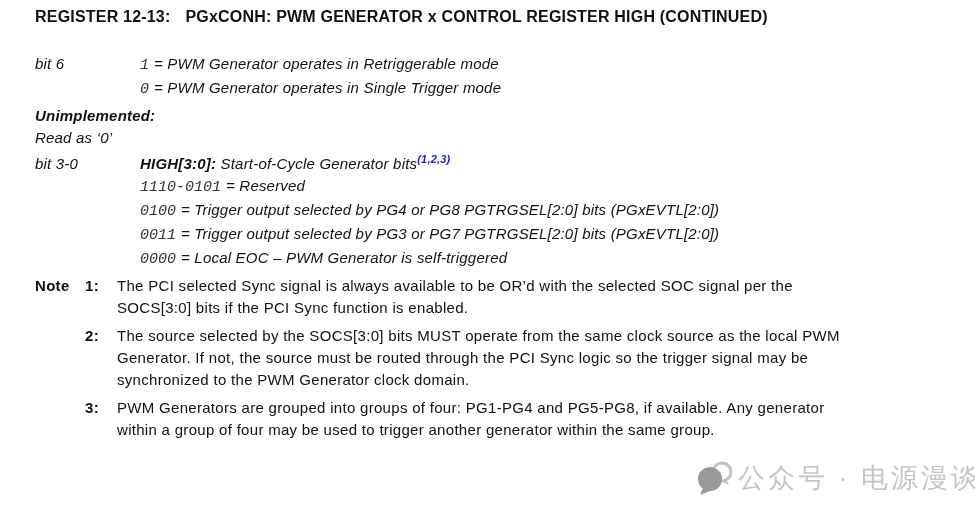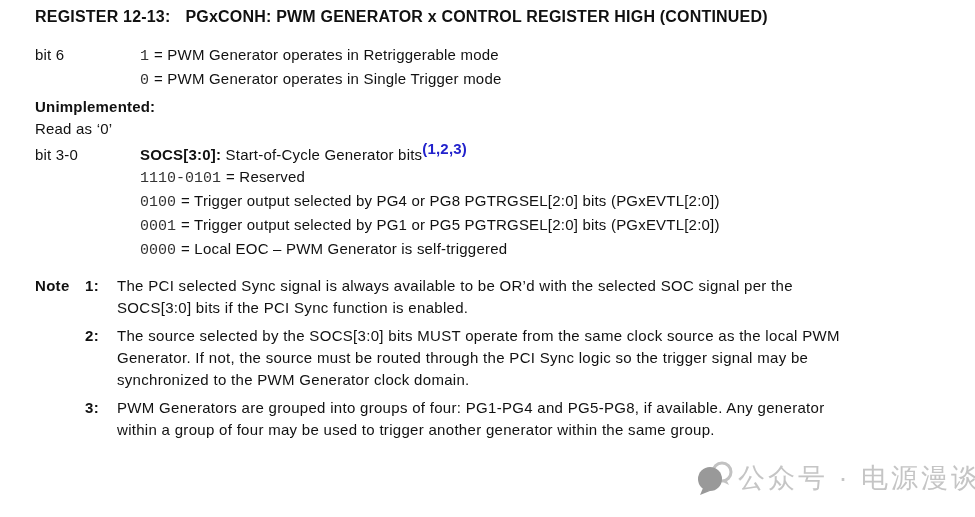--- a/index.html
+++ b/index.html
@@ -16,47 +16,47 @@
   
   .title {
     padding: 8px 0 0 35px;
     font-size: 16px;
     font-weight: bold;
     letter-spacing: 0.2px;
     white-space: nowrap;
   }
   .title .reg-label { margin-right: 15px; }
   
-  .bits { margin: 18px 0 0 35px; }
+  .bits { margin: 27px 0 0 35px; font-style: italic; }
   .bit-row {
     display: grid;
     grid-template-columns: 105px 1fr;
     font-size: 15px;
     line-height: 22px;
     letter-spacing: 0.2px;
     margin-bottom: 4px;
   }
   .bit-label { color: #111; }
   .bit-name { font-weight: bold; }
   .note-ref {
     color: #2222cc;
     font-weight: bold;
-    font-size: 15px;
+    font-size: 11px;
     vertical-align: super;
     line-height: 0;
   }
   .val-line { white-space: nowrap; }
   .mono {
     font-family: "Liberation Mono", monospace;
     color: #333333;
     letter-spacing: 0;
   }
   .val-line .mono { margin-right: 5px; }
   
-  .notes { margin: 13px 0 0 35px; }
+  .notes { margin: 4px 0 0 35px; }
   .note-row {
     display: grid;
     grid-template-columns: 42px 22px 1fr;
     font-size: 15px;
     line-height: 22px;
     letter-spacing: 0.3px;
     margin-bottom: 6px;
   }
   .note-word { font-weight: bold; }
   .note-num { font-weight: bold; text-align: right; }
@@ -100,24 +100,24 @@
 
     <div class="bit-row">
       <div class="bit-content">
         <div class="bit-head"><span class="bit-name">Unimplemented:</span><span> Read as ‘0’</span></div>
       </div>
     </div>
 
     <div class="bit-row">
       <div class="bit-label">bit 3-0</div>
       <div class="bit-content">
-        <div class="bit-head"><span class="bit-name">SOCS[3:0]:</span><span> Start-of-Cycle Generator bits</span><sup class="note-ref">(1,2,3)</sup></div>
+        <div class="bit-head"><span class="bit-name">HIGH[3:0]:</span><span> Start-of-Cycle Generator bits</span><sup class="note-ref">(1,2,3)</sup></div>
         <div class="val-line"><span class="mono">1110-0101</span><span>= Reserved</span></div>
         <div class="val-line"><span class="mono">0100</span><span>= Trigger output selected by PG4 or PG8 PGTRGSEL[2:0] bits (PGxEVTL[2:0])</span></div>
-        <div class="val-line"><span class="mono">0001</span><span>= Trigger output selected by PG1 or PG5 PGTRGSEL[2:0] bits (PGxEVTL[2:0])</span></div>
+        <div class="val-line"><span class="mono">0011</span><span>= Trigger output selected by PG3 or PG7 PGTRGSEL[2:0] bits (PGxEVTL[2:0])</span></div>
         <div class="val-line"><span class="mono">0000</span><span>= Local EOC – PWM Generator is self-triggered</span></div>
       </div>
     </div>
 
   </div>
 
   <div class="notes">
     <div class="note-row">
       <div class="note-word">Note</div>
       <div class="note-num">1:</div>

